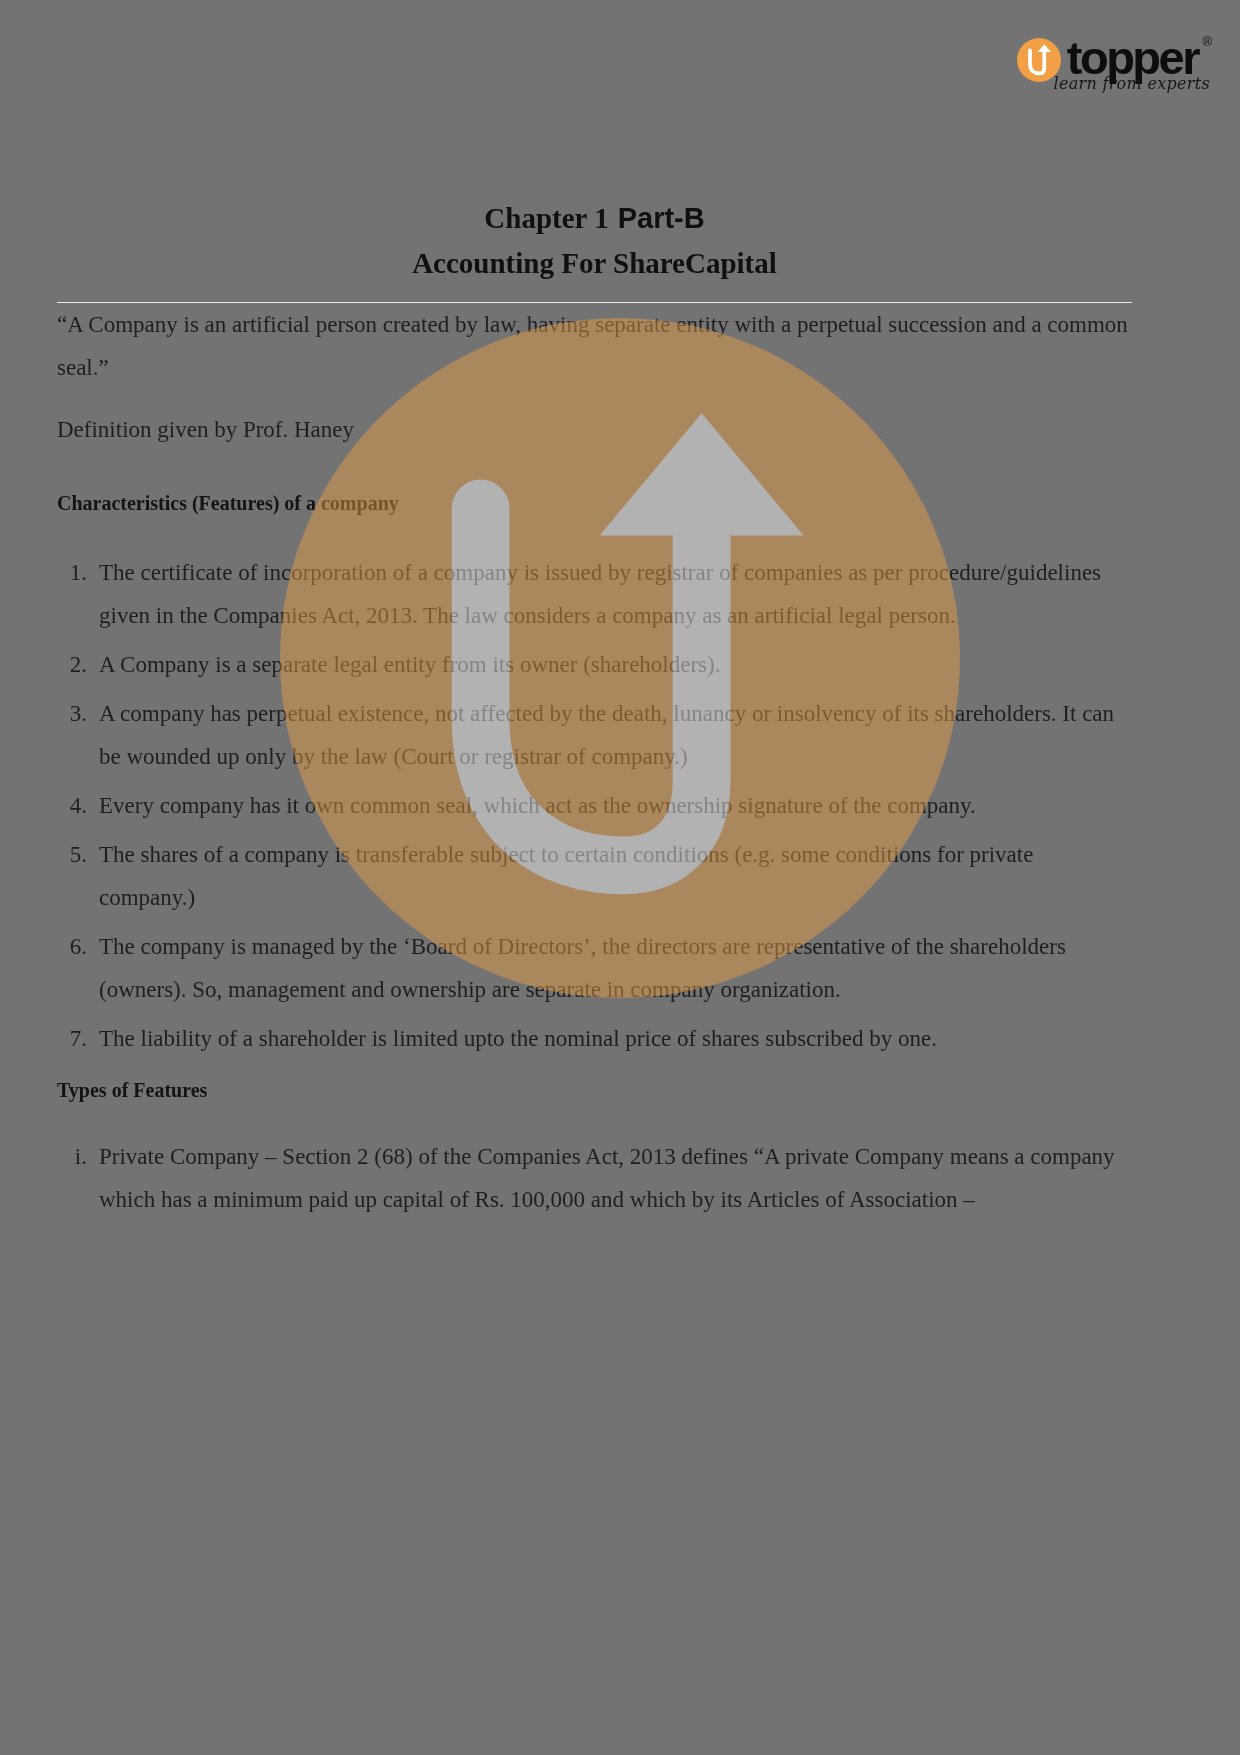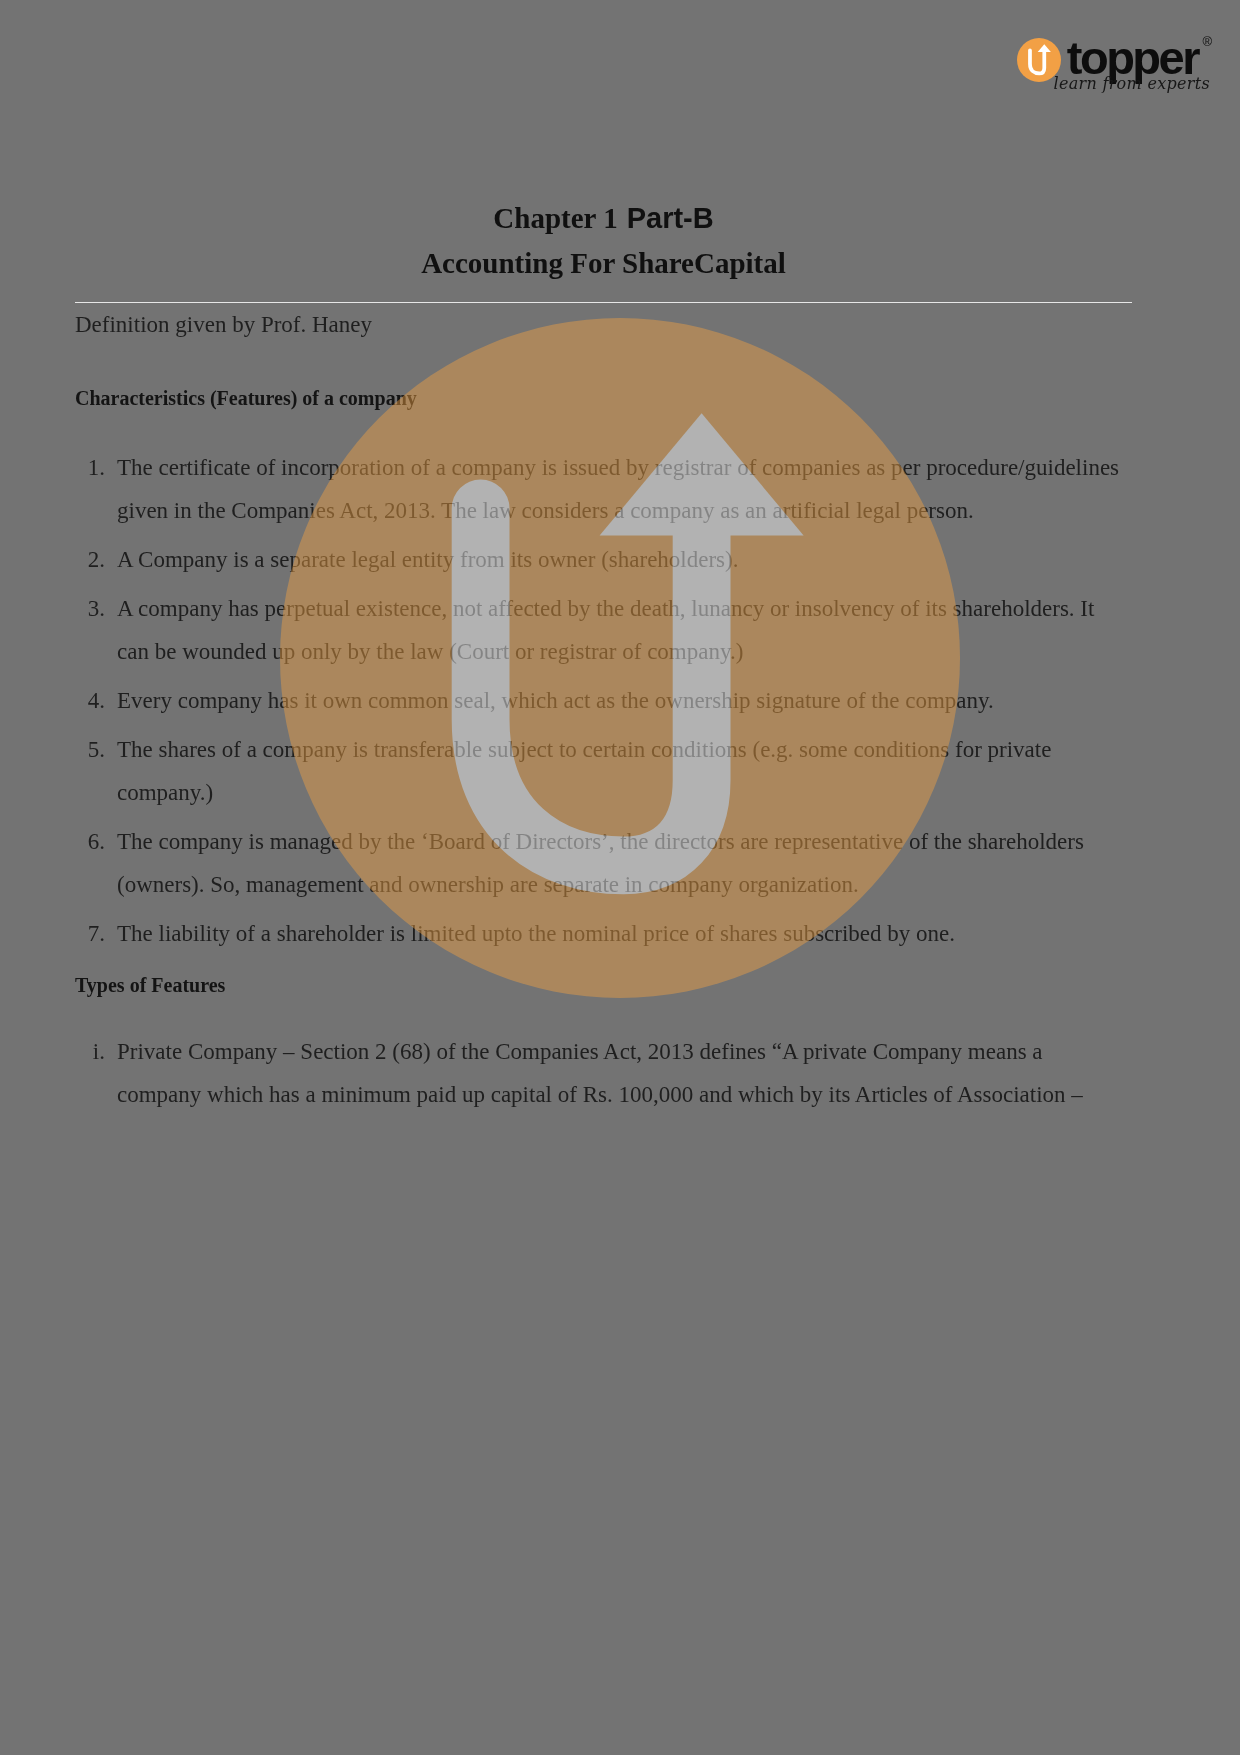--- a/index.html
+++ b/index.html
@@ -28,21 +28,21 @@
     font-family:"Liberation Sans", sans-serif;
     font-size:13px;color:#0d0d0d;
   }
   .tagline{
     position:absolute;right:2px;bottom:-13px;
     font-family:"DejaVu Serif", serif;
     font-style:italic;font-size:16px;letter-spacing:.3px;
     color:#171717;white-space:nowrap;
   }
   
-  .content{padding:0 108px 0 57px;margin-left:18px;}
+  .content{padding:0 108px 0 57px;}
   .title-block{margin-top:196px;text-align:center;}
   .title-line{
     font-size:29px;font-weight:bold;line-height:45px;color:#101010;margin:0;
   }
   .t-sans{font-family:"Liberation Sans", sans-serif;margin-left:9px;}
   .divider{
     border:none;border-top:1px solid #e7e7e7;
     margin:16px 0 0 0;
   }
   .para{font-size:23px;line-height:43px;margin:0 0 19px 0;}
@@ -85,20 +85,21 @@
   <div class="content">
 
     <div class="title-block">
       <h1 class="title-line"><span class="t-serif">Chapter 1</span><span class="t-sans">Part-B</span></h1>
       <h1 class="title-line">Accounting For ShareCapital</h1>
     </div>
 
     <hr class="divider">
 
 
+    <p class="para">“A Company is an artificial person created by law, having separate entity with a perpetual succession and a common seal.”</p>
 
     <p class="para">Definition given by Prof. Haney</p>
 
     <h2 class="sec-heading">Characteristics (Features) of a company</h2>
     <ol class="plain">
         <li>
           <span class="marker">1.</span>
           <span class="li-text">The certificate of incorporation of a company is issued by registrar of companies as per procedure/guidelines given in the Companies Act, 2013. The law considers a company as an artificial legal person.</span>
         </li>
         <li>

